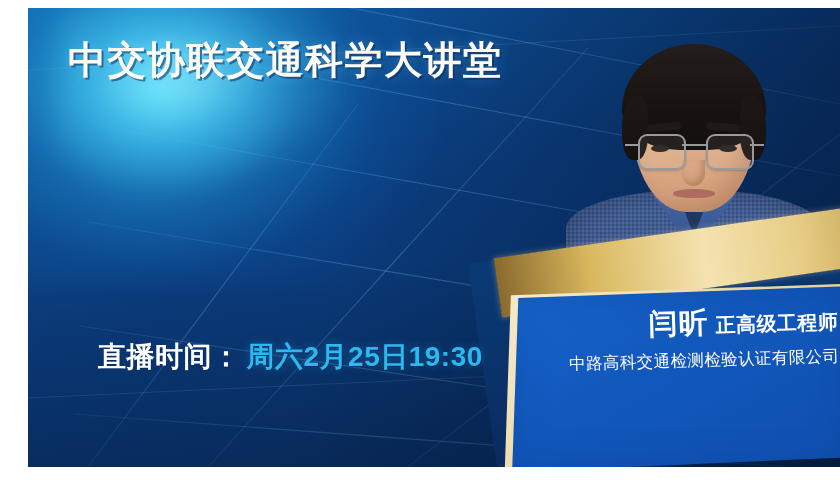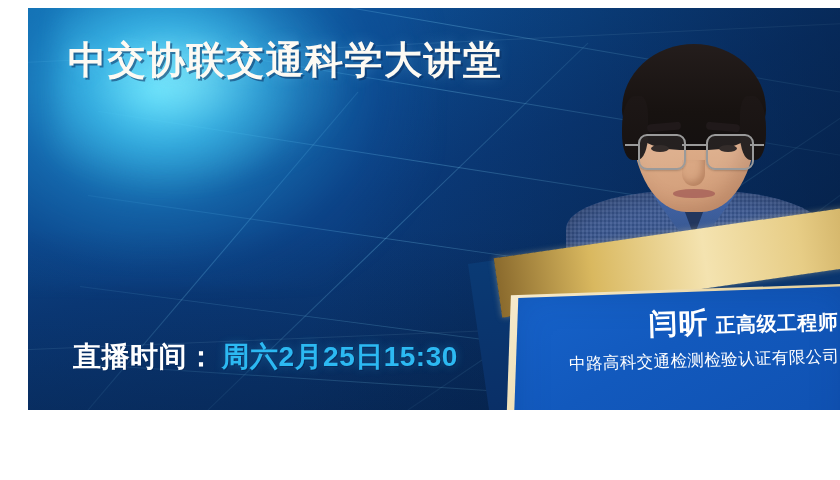--- a/index.html
+++ b/index.html
@@ -18,21 +18,21 @@
     height: 480px;
     background: #ffffff;
   }
 
   
   #poster {
     position: absolute;
     left: 28px;
     top: 8px;
     width: 812px;
-    height: 402px;
+    height: 459px;
     overflow: hidden;
     background: #0f172a;
   }
 
   
   .bg-base {
     position: absolute;
     inset: 0;
     background:
       linear-gradient(160deg, #1068a8 0%, #0d4e93 18%, #0b3c7d 45%, #0a356f 70%, #082c5e 100%);
@@ -373,20 +373,21 @@
     left: 45px;
     top: 330px;
     font-size: 28px;
     font-weight: 700;
     white-space: nowrap;
     letter-spacing: 0.5px;
   }
   #live-time .lt-label {
     color: #ffffff;
     text-shadow: 1px 1px 0 rgba(8,40,90,0.55);
+    margin-left: 25px;
   }
   #live-time .lt-value {
     color: #2cb9f2;
     text-shadow: 1px 1px 0 rgba(6,35,80,0.55), 0 0 10px rgba(60,200,255,0.30);
     margin-left: 6px;
   }
 </style>
 </head>
 <body>
 
@@ -474,21 +475,21 @@
       </div>
     </div>
 
     <div id="slash-mask"></div>
     <div id="gold-slash"></div>
 
     <div id="main-title">中交协联交通科学大讲堂</div>
 
 
     <div id="live-time">
-      <span class="lt-label">直播时间：</span><span class="lt-value">周六2月25日15:30</span>
+      <span class="lt-label">直播时间：</span><span class="lt-value">周六2月25日19:30</span>
     </div>
 
     <div id="speaker-panel">
       <div id="panel-gold-edge"></div>
       <div id="panel-body"></div>
       <div id="panel-text">
         <div class="speaker-line" id="speaker-name-row">
           <span class="sp-name">闫昕</span><span class="sp-role">正高级工程师</span>
         </div>
         <div class="speaker-line" id="speaker-company">中路高科交通检测检验认证有限公司</div>

